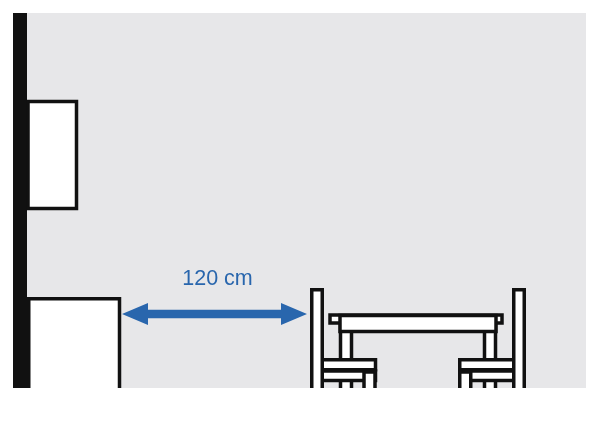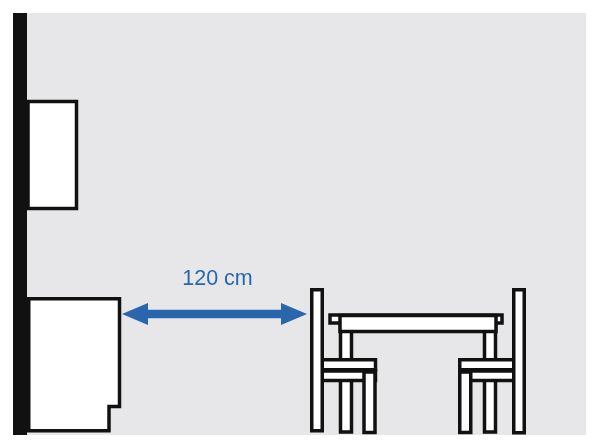--- a/index.html
+++ b/index.html
@@ -4,21 +4,21 @@
 <style>
   html, body {
     margin: 0;
     padding: 0;
     background: var(--page, #ffffff);
     font-family: "Liberation Sans", "DejaVu Sans", sans-serif;
   }
   .stage {
     position: relative;
     width: 600px;
-    height: 448px;
+    height: 388px;
     background: var(--page, #ffffff);
     overflow: hidden;
   }
   .stage svg { display: block; }
   .shape {
     fill: var(--fill, #ffffff);
     stroke: var(--ink, #111111);
     stroke-width: 3.5;
     stroke-linejoin: miter;
   }

